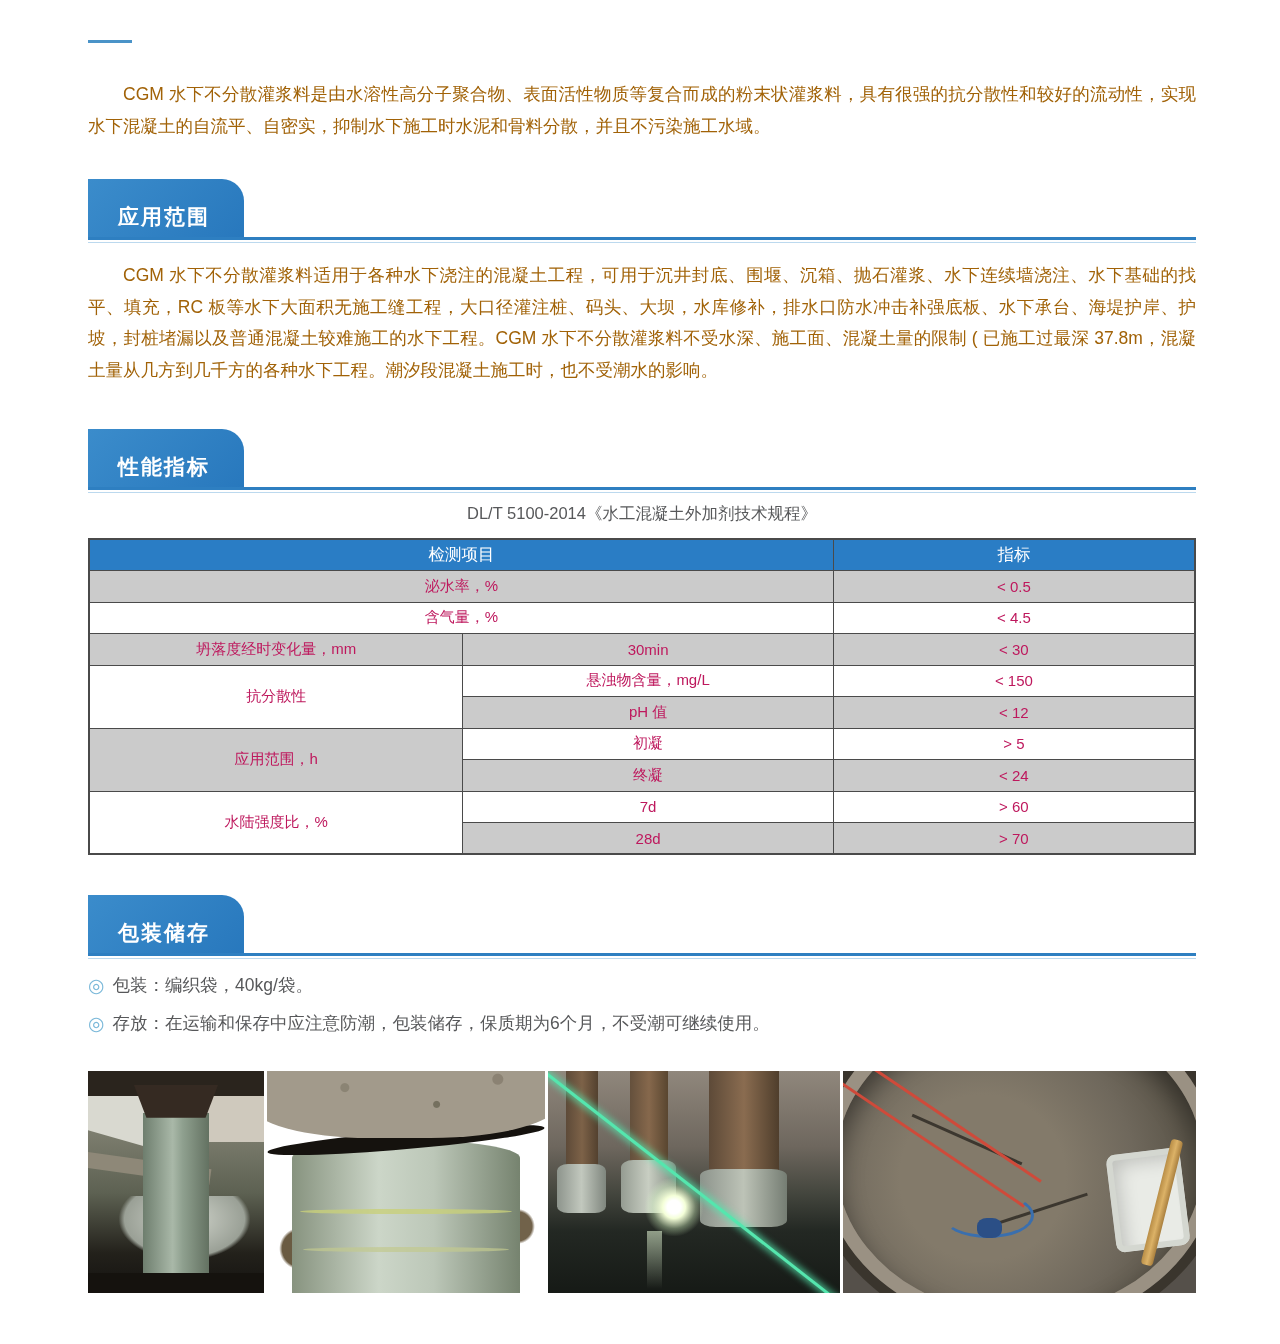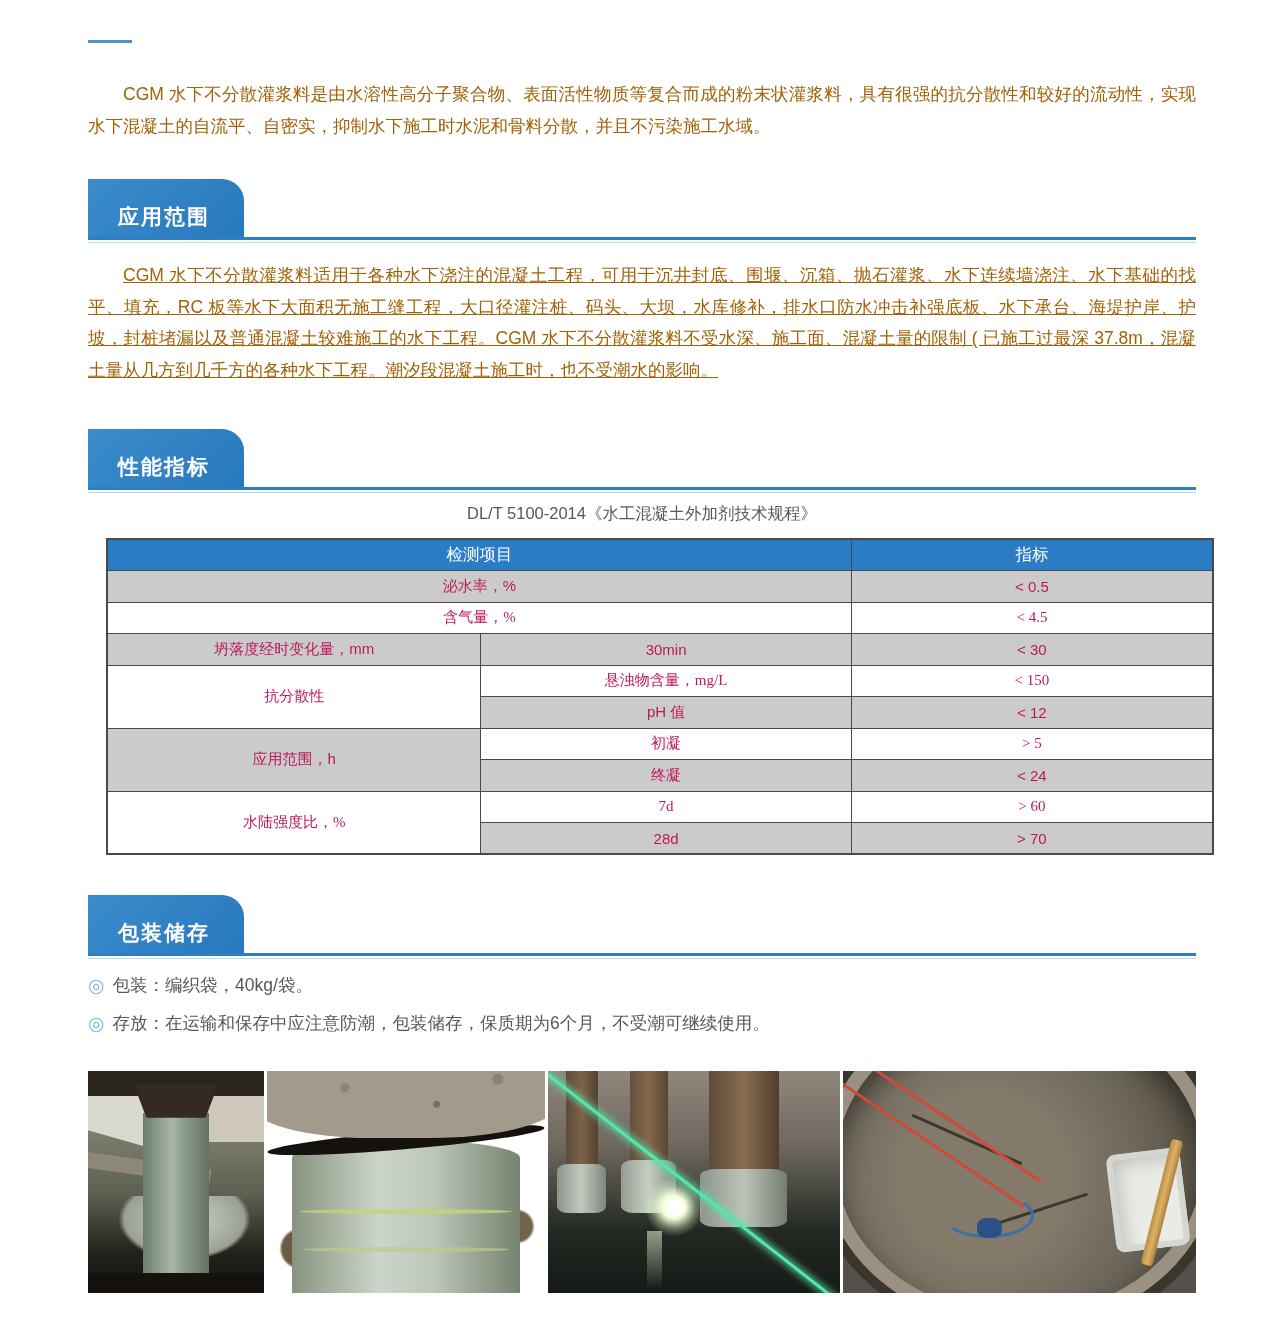--- a/index.html
+++ b/index.html
@@ -22,30 +22,30 @@
   
   .section-header { position:relative; border-bottom:3px solid #2e7fc1; margin-top:0; }
   .section-header::after { content:""; position:absolute; left:0; right:0; bottom:-6px; height:1px; background:#bcd9ee; }
   .badge {
     display:inline-block; min-width:156px; text-align:center;
     background:linear-gradient(135deg,#3b8ccb,#2878bd);
     color:#ffffff; font-size:21px; font-weight:bold; letter-spacing:2px;
     padding:24px 30px 6px 26px; border-top-right-radius:22px;
   }
   .sec-app { margin-top:36px; }
-  .app-para { margin-top:20px;text-decoration:underline; }
+  .app-para { margin-top:20px; }
   .sec-perf { margin-top:42px; }
   .standard-line { text-align:center; font-size:16.5px; color:#57585a; margin-top:13px; }
 
   
-  table.perf { width:100%; border-collapse:collapse; margin-top:13px; border:2px solid #4a4a4a;margin-left:18px; }
+  table.perf { width:100%; border-collapse:collapse; margin-top:13px; border:2px solid #4a4a4a; }
   table.perf td { border:1.5px solid #4a4a4a; text-align:center; font-size:15px; color:#be185d; height:31.5px; padding:0 4px; }
   table.perf td.th { background:#2a7dc5; color:#ffffff; font-size:16.5px; }
   td.gray { background:#cbcbcb; }
-  td.white { background:#ffffff;font-family:Liberation Serif, serif; }
+  td.white { background:#ffffff; }
 
   
   .sec-pack { margin-top:40px; }
   .bullets { margin-top:17px; list-style:none; }
   .bullets li { display:flex; align-items:flex-start; margin-bottom:11px; font-size:17.5px; color:#57585a; }
   .bullet-icon { color:#7ab8d9; font-size:19px; margin-right:8px; line-height:1.4; }
 
   
   .photos { display:flex; gap:3px; margin-top:34px; height:222px; }
   .photo { position:relative; overflow:hidden; height:100%; }

